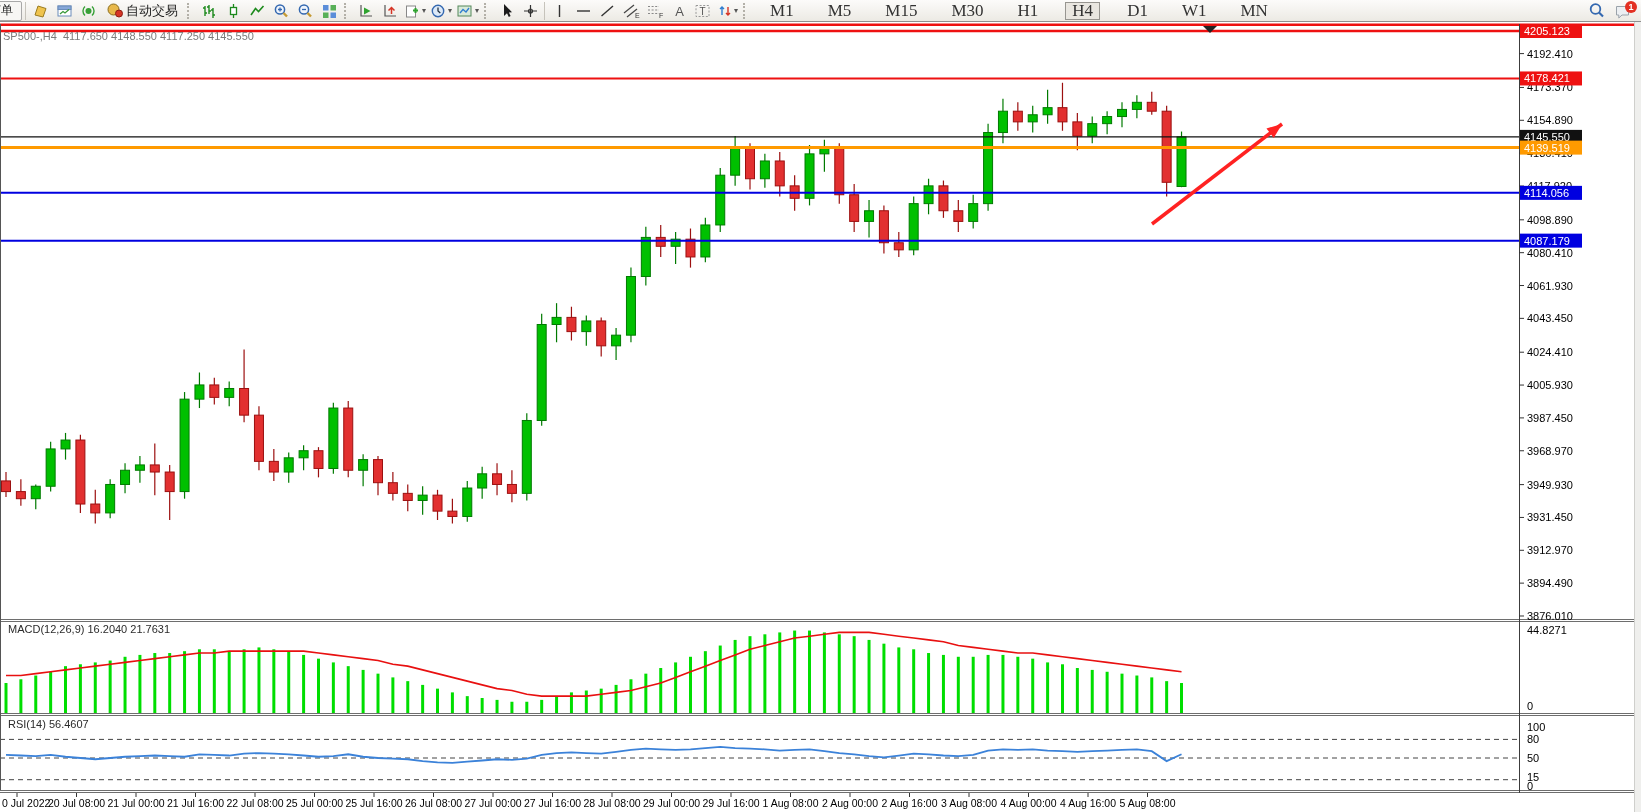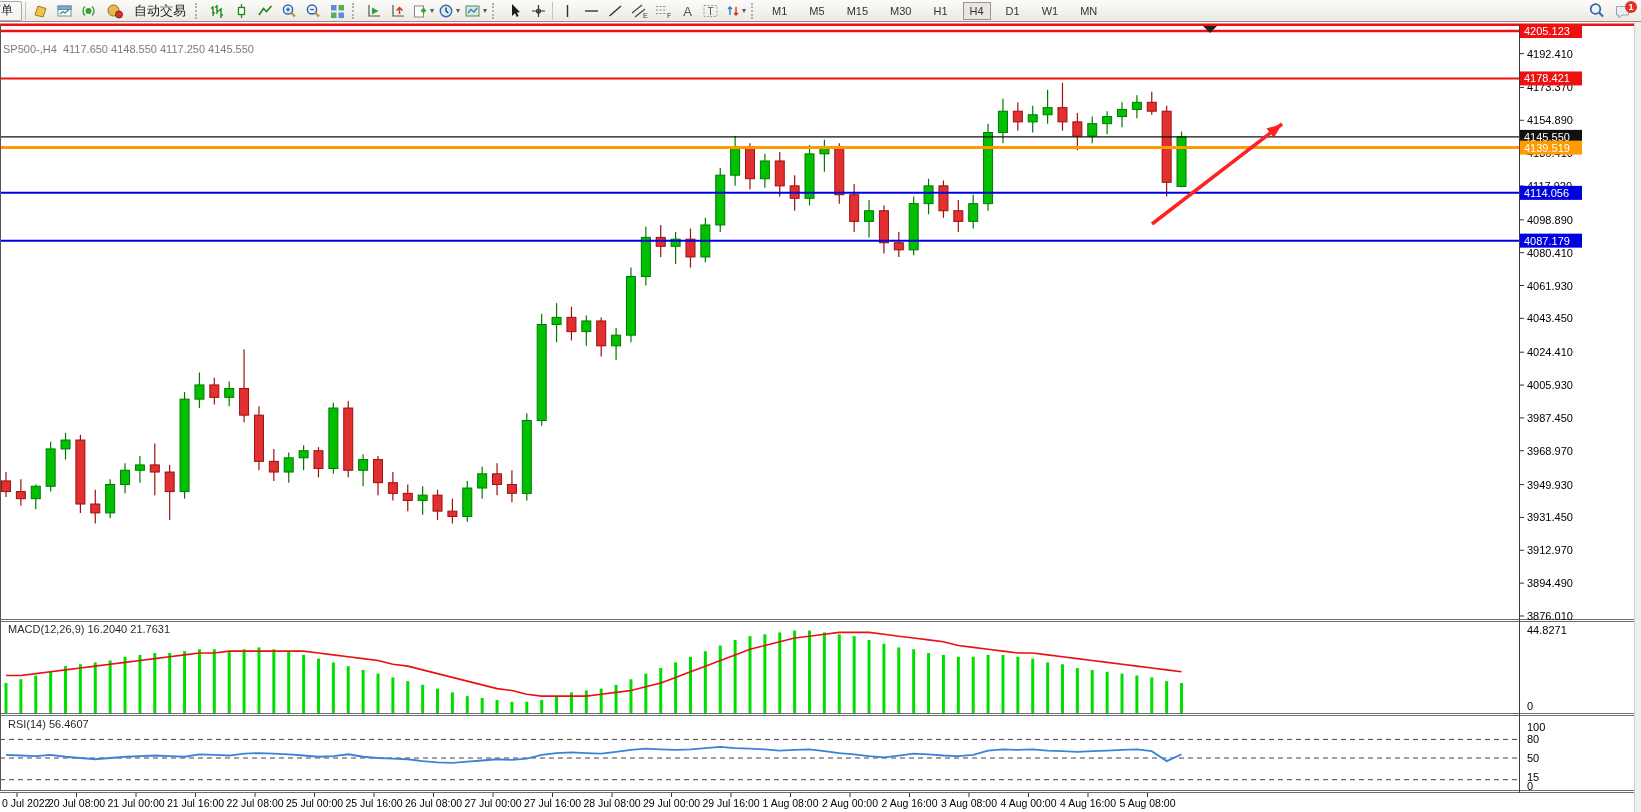--- a/index.html
+++ b/index.html
@@ -9,33 +9,33 @@
   #toolbar{position:absolute;left:0;top:0;width:1641px;height:22px;
     background:linear-gradient(#fcfbfa,#eceae4);border-bottom:1px solid #8f8f8f;
     display:flex;align-items:center;box-sizing:border-box;}
   .tbtn{height:20px;min-width:22px;display:flex;align-items:center;justify-content:center;
     margin:0 1px;border:1px solid transparent;border-radius:2px;box-sizing:border-box;}
   .tbtn svg{display:block;}
   .grip{width:5px;height:16px;margin:0 3px;border-left:2px dotted #b3b0a8;}
   .vsep{width:1px;height:18px;background:#c6c3bb;margin:0 2px;}
   #order-btn{font-size:12px;color:#222;border:1px solid #a8a8a8;background:#f7f6f4;
     height:20px;padding:0 8px 1px 2px;margin-left:-14px;display:flex;align-items:center;}
-  #autotrade-btn{display:flex;align-items:center;font-size:13px;color:#222;gap:10px;padding:0 4px;}
+  #autotrade-btn{display:flex;align-items:flex-start;font-size:13px;color:#222;gap:2px;padding:0 4px;}
   .dd{font-size:8px;color:#555;margin-left:1px;}
-  .tf-btn{font-size:11px;color:#333;padding:0 6px;height:18px;display:flex;align-items:center;
-    border:1px solid transparent;margin:0 4px;box-sizing:border-box;}
+  .tf-btn{font-size:17px;color:#333;padding:0 6px;height:18px;display:flex;align-items:center;
+    border:1px solid transparent;margin:0 10px;box-sizing:border-box;font-family:Liberation Serif, serif;}
   .tf-btn.active{background:#e9e6e0;border:1px solid #979590;text-align:right;}
   #tb-right{margin-left:auto;display:flex;align-items:center;margin-right:4px;}
   #chat-wrap{position:relative;width:26px;height:20px;display:flex;align-items:center;justify-content:center;}
   #chat-badge{position:absolute;right:-2px;top:-1px;width:12px;height:12px;border-radius:7px;
     background:#e33022;color:#fff;font-size:9px;line-height:12px;text-align:center;font-weight:bold;}
   
   #chart-svg{position:absolute;left:0;top:22px;}
   .overlay{position:absolute;font-size:11px;white-space:pre;}
-  #chart-title{left:3px;top:30px;color:#7b7b7b;margin-top:13px;}
+  #chart-title{left:3px;top:30px;color:#7b7b7b;}
   #macd-label{left:8px;top:623px;color:#2b2b2b;}
   #rsi-label{left:8px;top:718px;color:#2b2b2b;}
   #right-strip{position:absolute;left:1634px;top:22px;width:7px;height:790px;
     background:#efefed;border-left:1px solid #cfcfcc;}
 </style>
 </head>
 <body>
 
 <div id="root">
 

